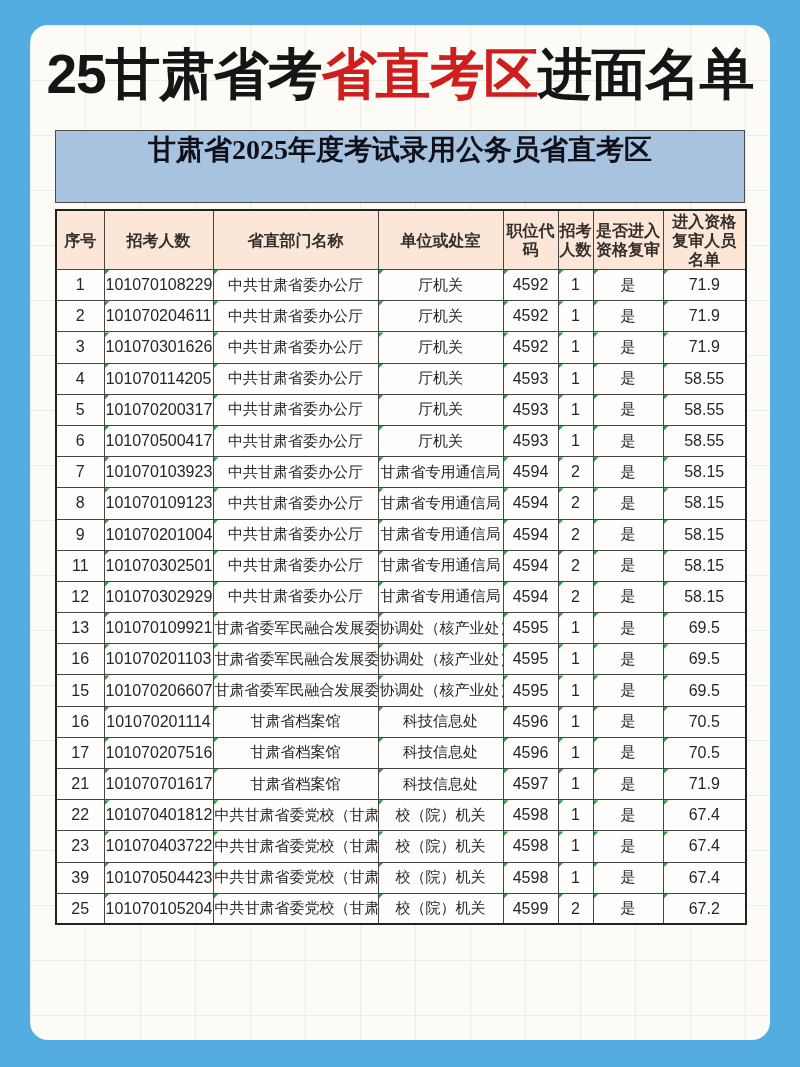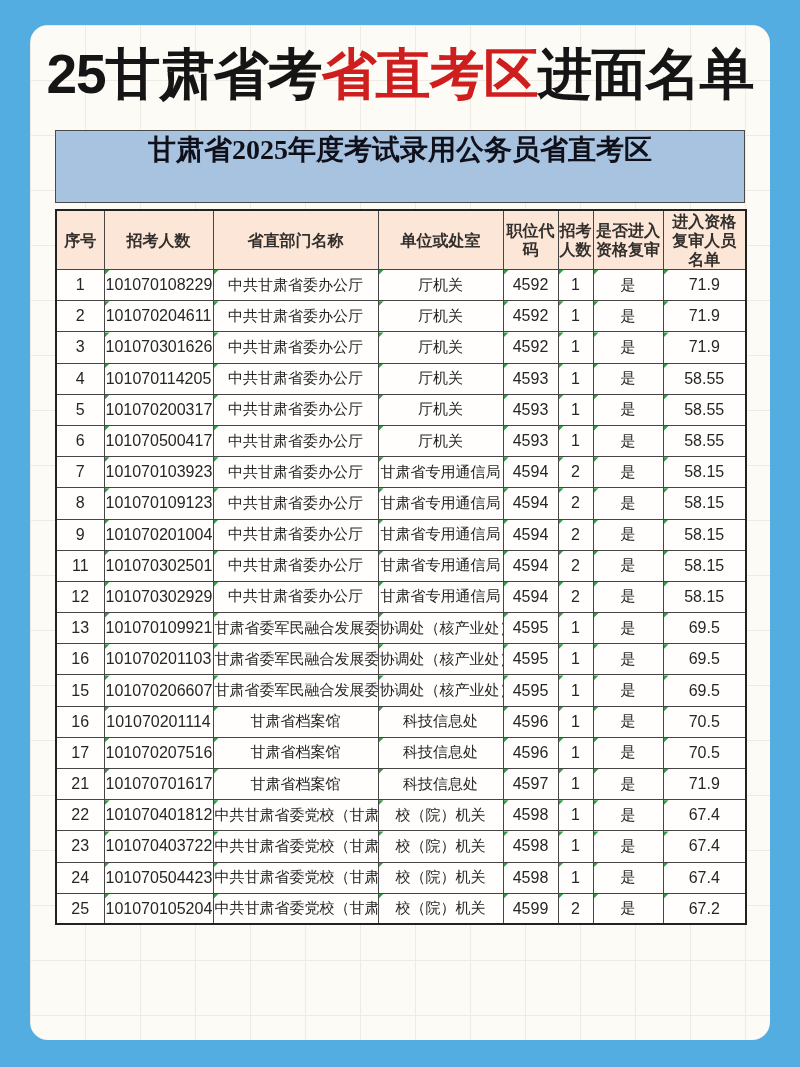--- a/index.html
+++ b/index.html
@@ -305,21 +305,21 @@
             <td class="c0">23</td>
             <td class="c1"><span class="tri"></span>101070403722</td>
             <td class="c2"><span class="tri"></span>中共甘肃省委党校（甘肃行政学院）</td>
             <td class="c3"><span class="tri"></span>校（院）机关</td>
             <td class="c4"><span class="tri"></span>4598</td>
             <td class="c5"><span class="tri"></span>1</td>
             <td class="c6"><span class="tri"></span>是</td>
             <td class="c7"><span class="tri"></span>67.4</td>
           </tr>
           <tr>
-            <td class="c0">24</td>
+            <td class="c0">39</td>
             <td class="c1"><span class="tri"></span>101070504423</td>
             <td class="c2"><span class="tri"></span>中共甘肃省委党校（甘肃行政学院）</td>
             <td class="c3"><span class="tri"></span>校（院）机关</td>
             <td class="c4"><span class="tri"></span>4598</td>
             <td class="c5"><span class="tri"></span>1</td>
             <td class="c6"><span class="tri"></span>是</td>
             <td class="c7"><span class="tri"></span>67.4</td>
           </tr>
           <tr>
             <td class="c0">25</td>

